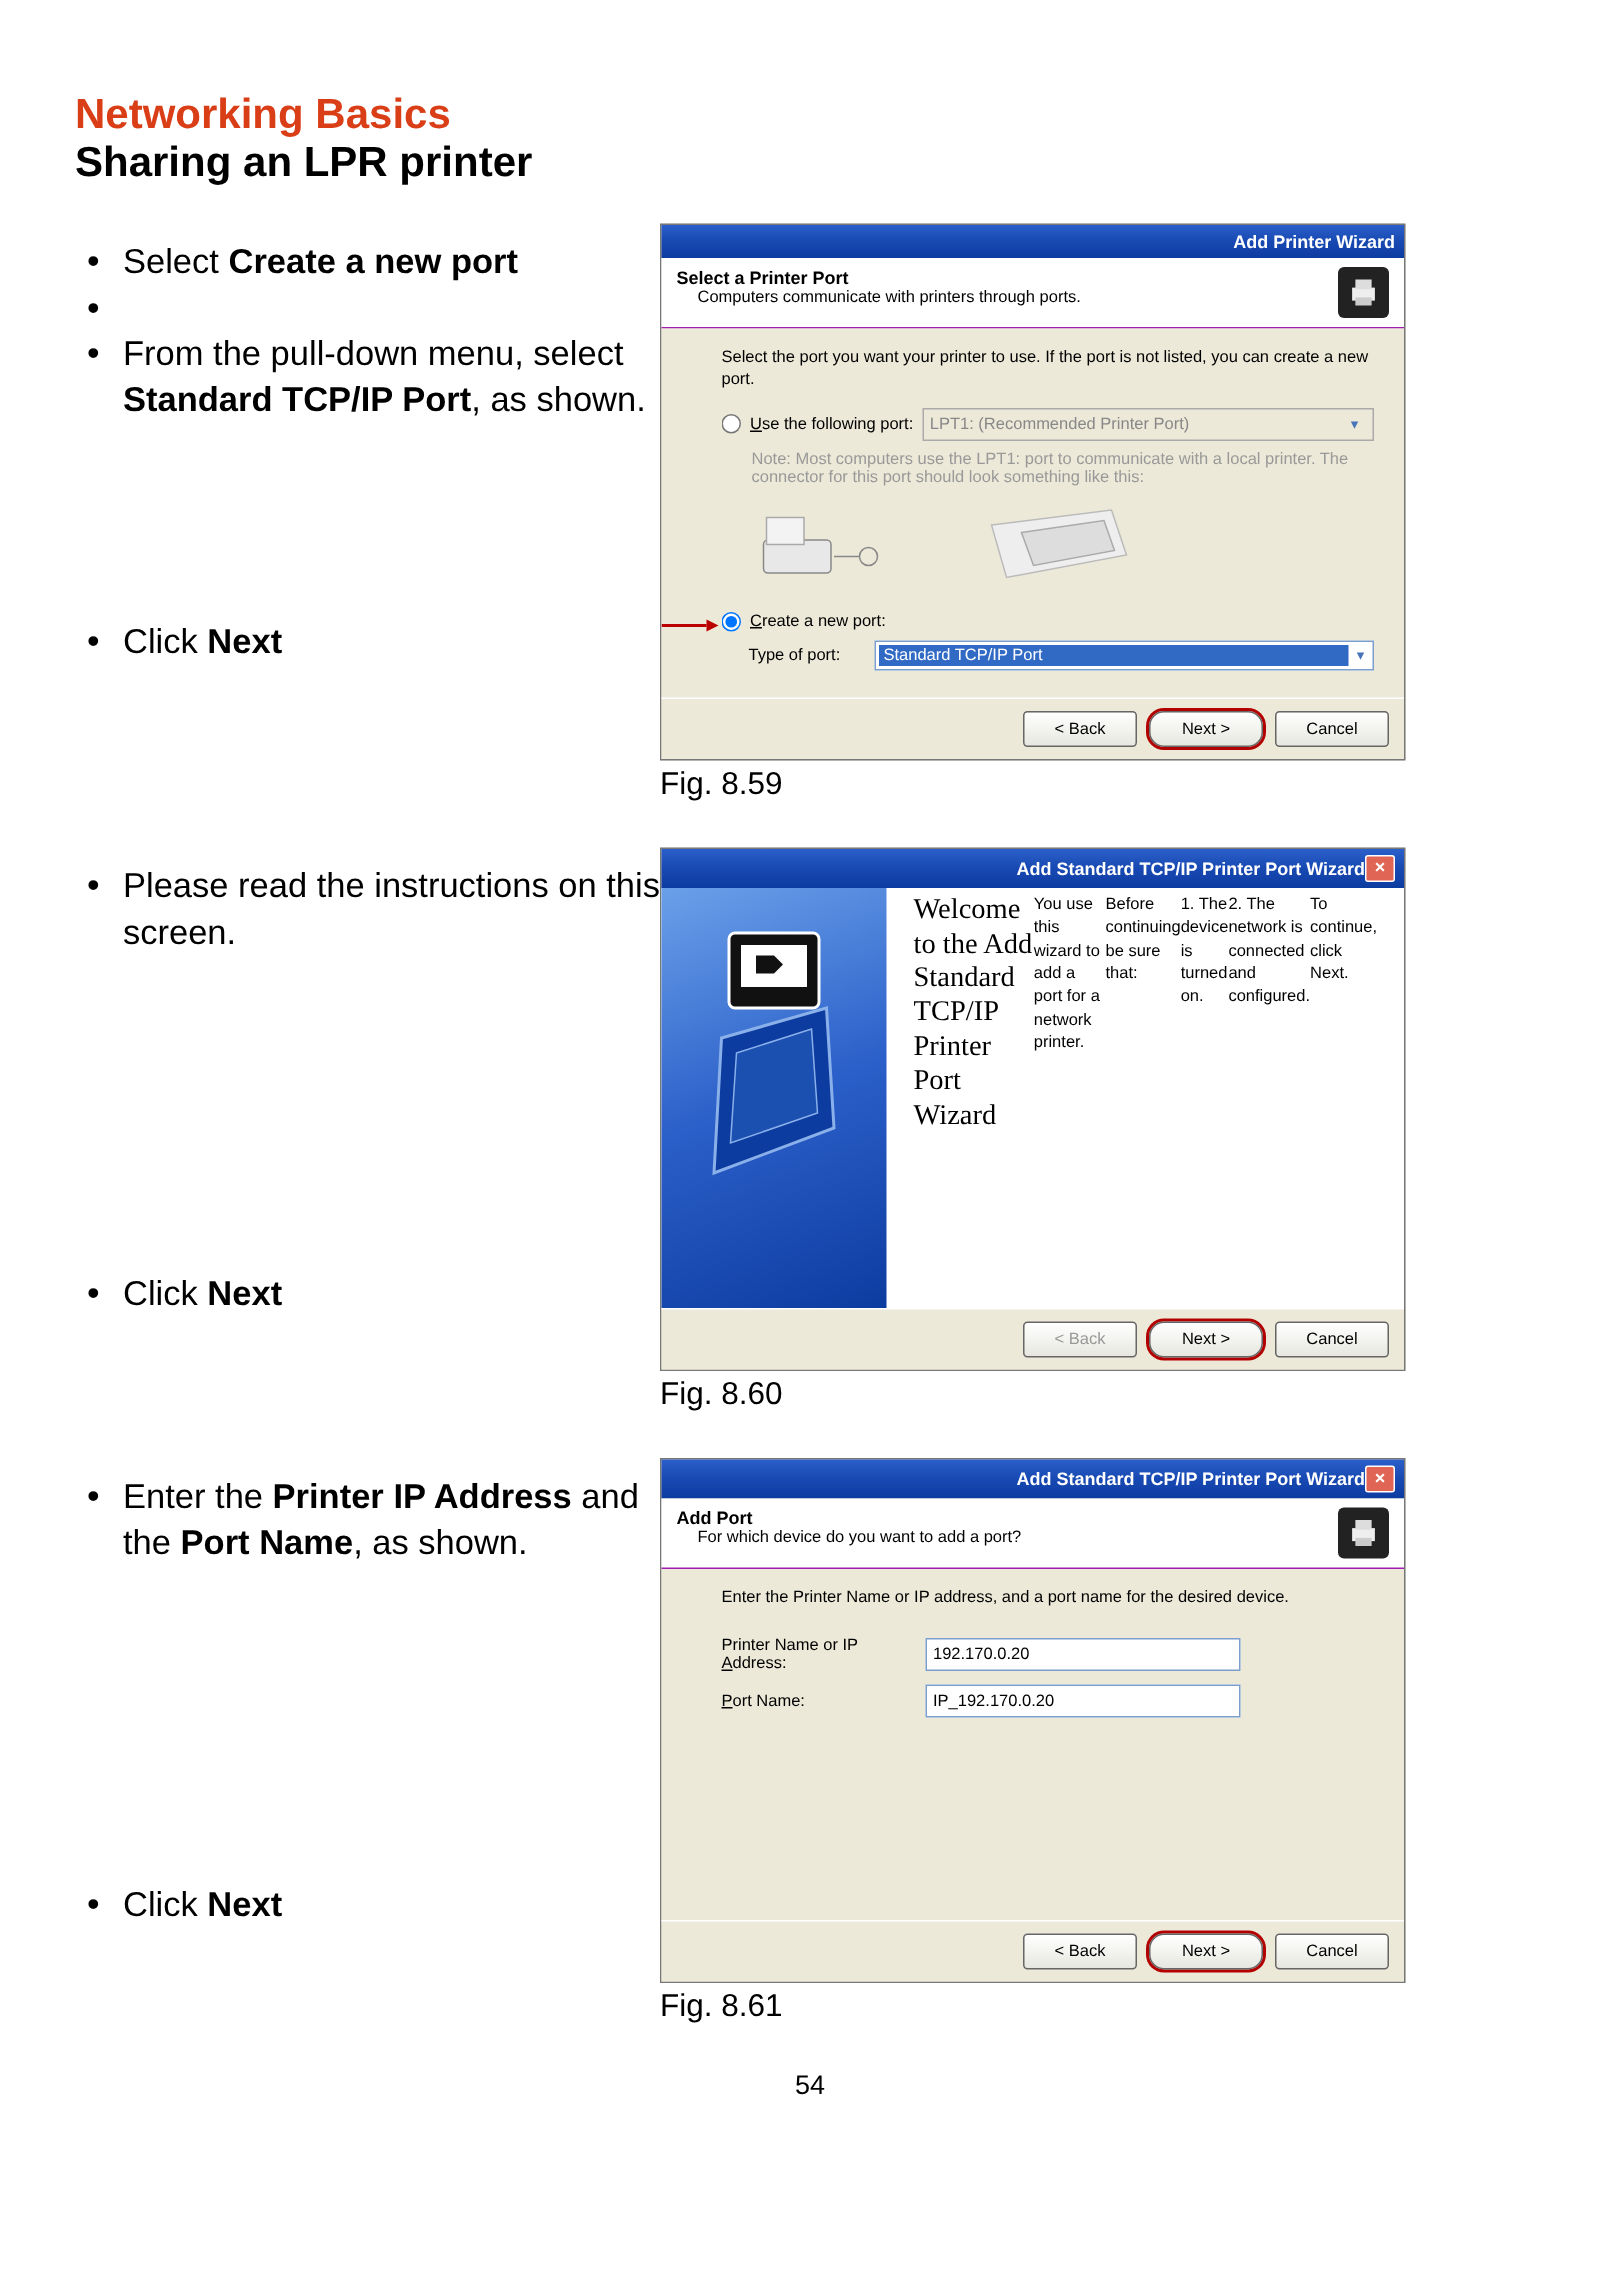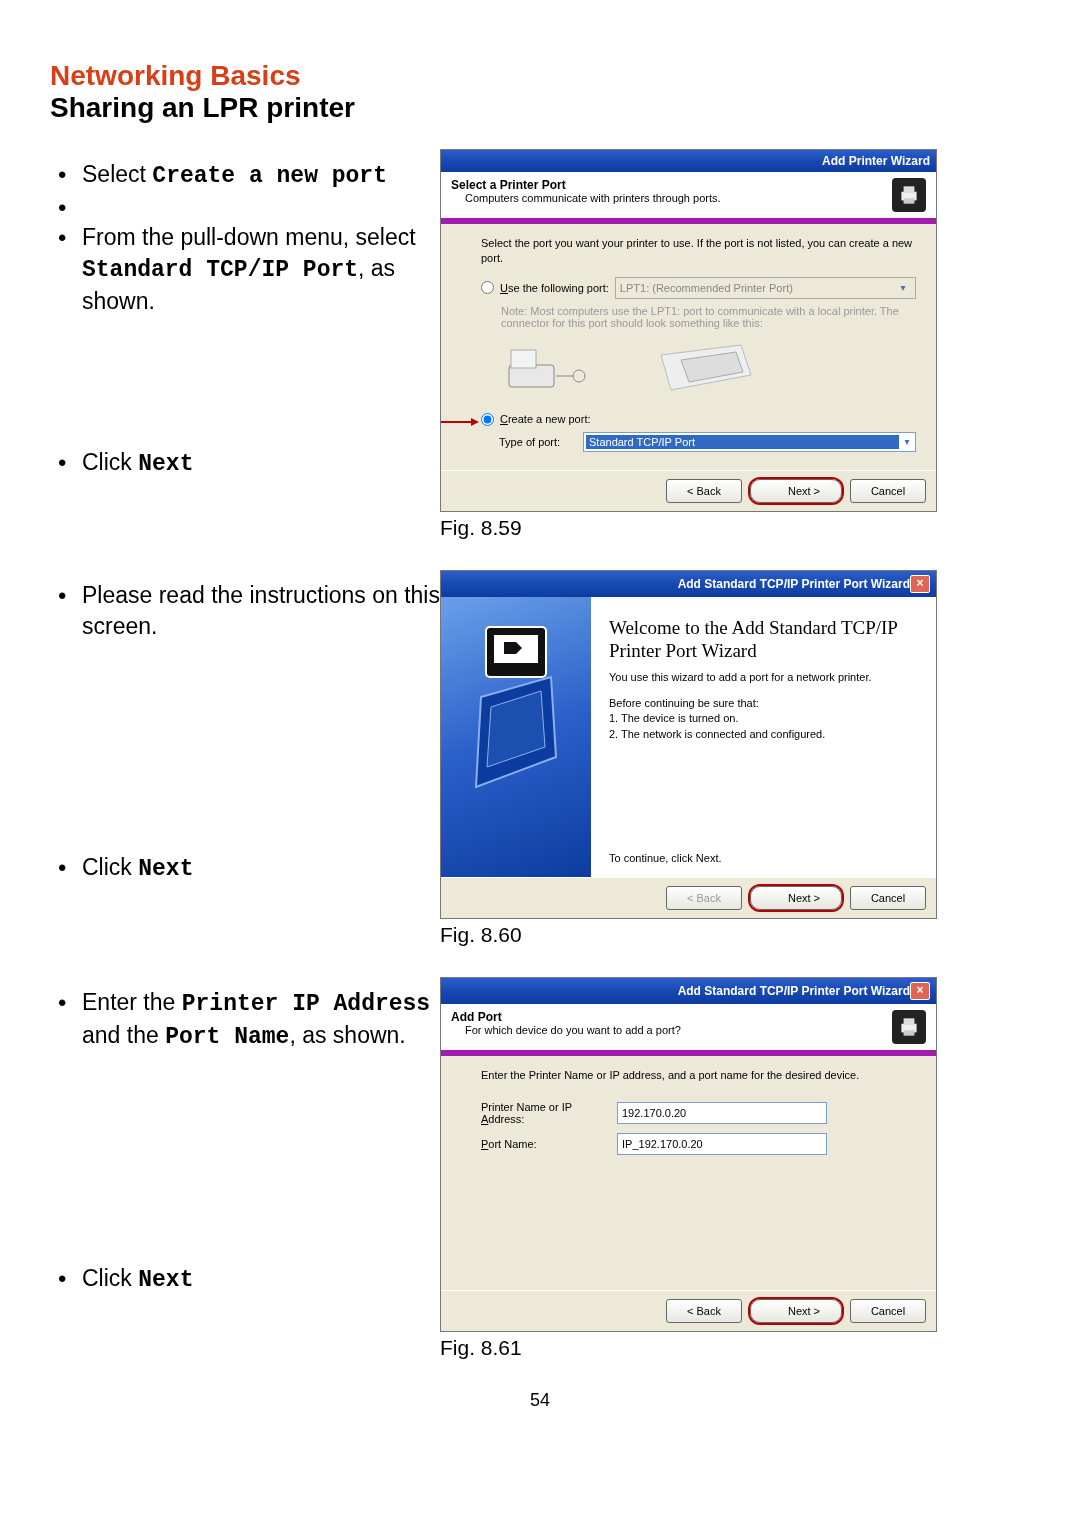--- a/index.html
+++ b/index.html
@@ -94,21 +94,21 @@
     border: 1px solid #fff;
     border-radius: 2px;
     line-height: 14px;
   }
   .dlg-header-row {
     background: #fff;
     display: flex;
     justify-content: space-between;
     align-items: flex-start;
     padding: 6px 10px 6px 10px;
-    border-bottom: 6px solid #a21caf;
+    border-bottom: 1px solid #a21caf;
   }
   .dlg-header-row .hdr-txt { flex: 1; }
   .hdr-title-b {
     font-weight: bold;
     font-size: 12px;
   }
   .hdr-sub {
     font-size: 11px;
     margin-left: 14px;
   }
@@ -199,21 +199,20 @@
     font-size: 11px;
     display: flex;
     align-items: center;
     justify-content: center;
     color: #000;
   }
   .wbtn.disabled { color: #999; }
   .wbtn.circled {
     box-shadow: 0 0 0 2px #b30000;
     border-radius: 10px;
-    padding-left: 16px;
   }
 
   
   .wizard-body {
     display: flex;
     background: #fff;
     min-height: 280px;
   }
   .wizard-side {
     width: 150px;
@@ -222,24 +221,23 @@
     align-items: flex-start;
     justify-content: center;
     padding-top: 20px;
   }
   .wizard-side-img {
     width: 110px;
     height: 200px;
   }
   .wizard-main {
     flex: 1;
-    padding: 20px 18px 10px 18px;
-    font-size: 11px;
-    display: flex;
-    flex-direction: column;
+    padding: 4px 18px 10px 18px;
+    font-size: 11px;
+    display: flex;
   }
   .wizard-h {
     font-family: "Times New Roman", serif;
     font-size: 19px;
     font-weight: normal;
     line-height: 1.2;
     margin-bottom: 8px;
   }
   .wizard-main .grow { flex: 1; }
 
@@ -253,21 +251,21 @@
   .form-row label { width: 136px; }
   .txtfield {
     border: 1px solid #7a9fcf;
     background: #fff;
     font-size: 11px;
     padding: 2px 4px;
     width: 200px;
     height: 16px;
   }
 
-  b { font-weight: bold; font-family: Liberation Mono, monospace; }
+  b { font-weight: bold; }
 </style>
 </head>
 <body>
 
 <div class="page">
 
   <h1 class="title-red">Networking Basics</h1>
   <h2 class="title-ital">Sharing an LPR printer</h2>
 
   <div class="two-col">

